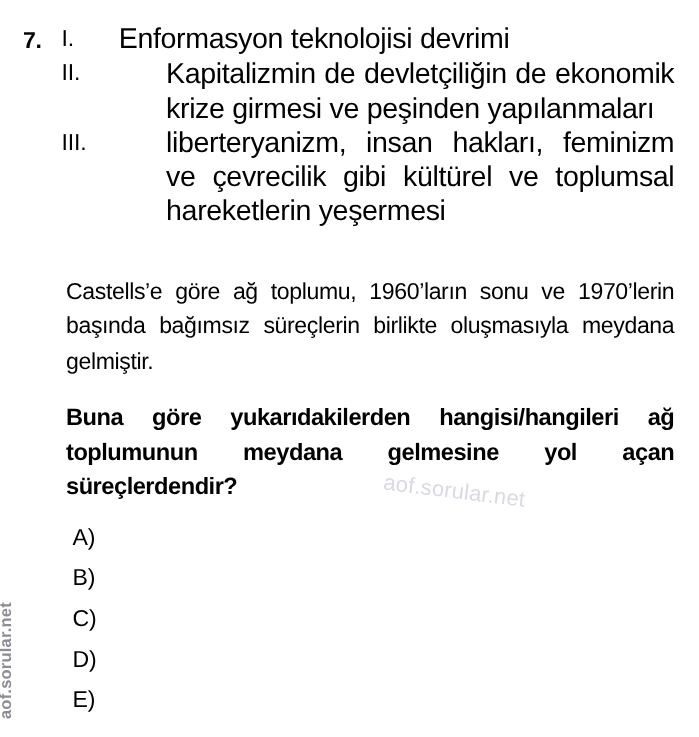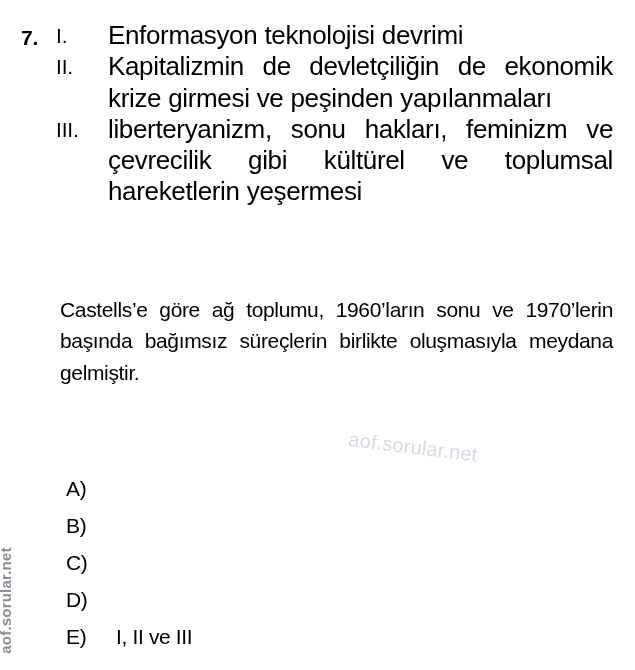--- a/index.html
+++ b/index.html
@@ -53,35 +53,35 @@
     font-size: 26px;
     line-height: 31.3px;
     text-align: justify;
     text-justify: inter-word;
     letter-spacing: -0.35px;
     word-spacing: 0.2px;
     hyphens: none;
   }
   .roman-text.justify-all {
     text-align-last: left;
+    margin-left: 43px;
   }
 
   
   .body-para {
     position: absolute;
     left: 60px;
     top: 250px;
     width: 553px;
     font-size: 21px;
     line-height: 31.3px;
     text-align: justify;
     text-justify: inter-word;
     letter-spacing: -0.35px;
     hyphens: none;
-    margin-top: 44px;
   }
 
   
   .stem {
     position: absolute;
     left: 60px;
     top: 364px;
     width: 553px;
     font-size: 21.5px;
     font-weight: bold;
@@ -161,27 +161,28 @@
       <div class="roman-text">Enformasyon teknolojisi devrimi</div>
     </div>
 
     <div class="roman-item">
       <div class="roman-marker">II.</div>
       <div class="roman-text justify-all">Kapitalizmin de devletçiliğin de ekonomik krize girmesi ve peşinden yapılanmaları</div>
     </div>
 
     <div class="roman-item">
       <div class="roman-marker">III.</div>
-      <div class="roman-text justify-all">liberteryanizm, sonu hakları, feminizm ve çevrecilik gibi kültürel ve toplumsal hareketlerin yeşermesi</div>
+      <div class="roman-text justify-all">liberteryanizm, insan hakları, feminizm ve çevrecilik gibi kültürel ve toplumsal hareketlerin yeşermesi</div>
     </div>
 
   </div>
 
   <div class="body-para">Castells’e göre ağ toplumu, 1960’ların sonu ve 1970’lerin başında bağımsız süreçlerin birlikte oluşmasıyla meydana gelmiştir.</div>
 
+  <div class="stem">Buna göre yukarıdakilerden hangisi/hangileri ağ toplumunun meydana gelmesine yol açan süreçlerdendir?</div>
 
   <div class="options">
 
     <div class="option-row">
       <div class="option-letter">A)</div>
     </div>
 
     <div class="option-row">
       <div class="option-letter">B)</div>
     </div>
@@ -189,21 +190,20 @@
     <div class="option-row">
       <div class="option-letter">C)</div>
     </div>
 
     <div class="option-row">
       <div class="option-letter">D)</div>
     </div>
 
     <div class="option-row">
       <div class="option-letter">E)</div>
-      <div class="option-text">I, II ve III</div>
     </div>
 
   </div>
 
   <div class="wm-diagonal">aof.sorular.net</div>
 
   <div class="wm-vertical">aof.sorular.net</div>
 
 </div>
 

